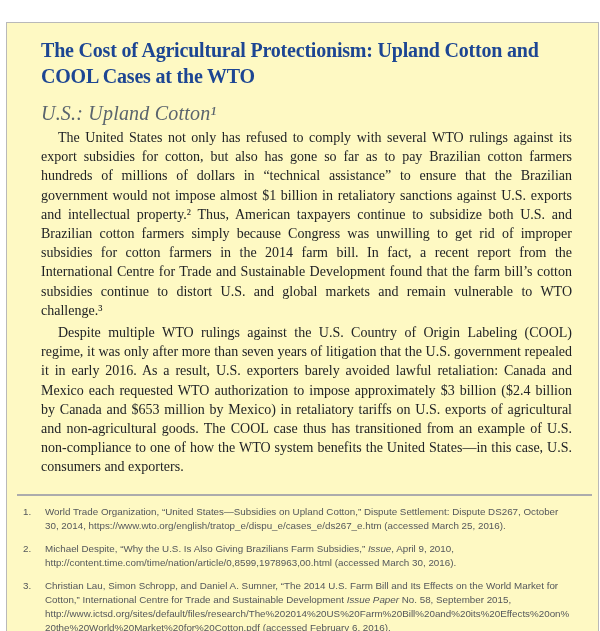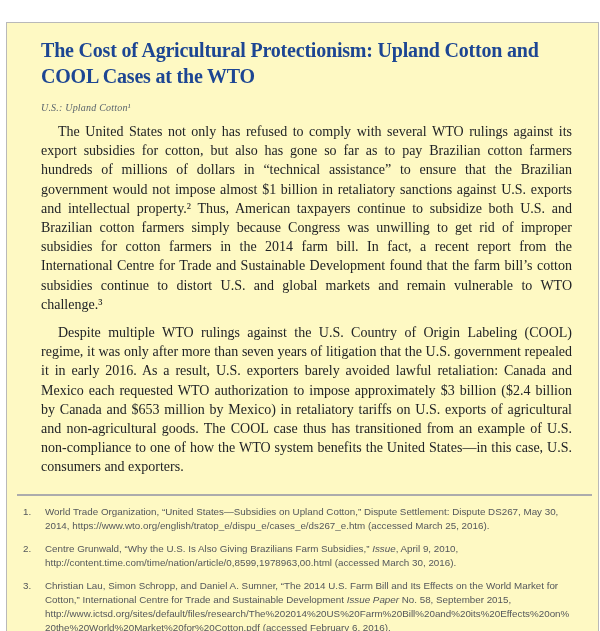--- a/index.html
+++ b/index.html
@@ -25,29 +25,29 @@
     font-size: 20px;
     line-height: 26px;
     font-weight: bold;
     color: #1d4693;
     letter-spacing: -0.2px;
     white-space: pre-line;
     font-family: "Liberation Serif", serif;
   }
   .section-heading {
     margin: 13px 0 0 0;
-    font-size: 10px;
+    font-size: 20px;
     font-weight: normal;
     font-style: italic;
     color: #5a646d;
     letter-spacing: 0.2px;
     font-family: "Liberation Serif", serif;
   }
   .body-para {
-    margin: 9px 0 0 0;
+    margin: 3px 0 0 0;
     font-size: 14px;
     line-height: 19.2px;
     color: #212326;
     text-align: justify;
     text-indent: 17px;
   }
   .fn-rule {
     border: none;
     border-top: 2px solid #acacac;
     margin: 17px 6px 0 10px;
@@ -89,26 +89,26 @@
     <p class="body-para">Despite multiple WTO rulings against the U.S. Country of Origin Labeling (COOL) regime, it was only after more than seven years of litigation that the U.S. government repealed it in early 2016. As a result, U.S. exporters barely avoided lawful retaliation: Canada and Mexico each requested WTO authorization to impose approximately $3 billion ($2.4 billion by Canada and $653 million by Mexico) in retaliatory tariffs on U.S. exports of agricultural and non-agricultural goods. The COOL case thus has transitioned from an example of U.S. non-compliance to one of how the WTO system benefits the United States—in this case, U.S. consumers and exporters.</p>
 
   </div>
 
   <hr class="fn-rule">
 
   <div class="footnotes">
 
     <div class="footnote">
       <span class="fn-num">1.</span>
-      <span class="fn-text"><span>World Trade Organization, “United States—Subsidies on Upland Cotton,” Dispute Settlement: Dispute DS267, May 30, 2014, https://www.wto.org/english/tratop_e/dispu_e/cases_e/ds267_e.htm (accessed March 25, 2016).</span></span>
+      <span class="fn-text"><span>World Trade Organization, “United States—Subsidies on Upland Cotton,” Dispute Settlement: Dispute DS267, October 30, 2014, https://www.wto.org/english/tratop_e/dispu_e/cases_e/ds267_e.htm (accessed March 25, 2016).</span></span>
     </div>
 
     <div class="footnote">
       <span class="fn-num">2.</span>
-      <span class="fn-text"><span>Centre Grunwald, “Why the U.S. Is Also Giving Brazilians Farm Subsidies,” </span><i>Issue</i><span>, April 9, 2010, http://content.time.com/time/nation/article/0,8599,1978963,00.html (accessed March 30, 2016).</span></span>
+      <span class="fn-text"><span>Michael Despite, “Why the U.S. Is Also Giving Brazilians Farm Subsidies,” </span><i>Issue</i><span>, April 9, 2010, http://content.time.com/time/nation/article/0,8599,1978963,00.html (accessed March 30, 2016).</span></span>
     </div>
 
     <div class="footnote">
       <span class="fn-num">3.</span>
       <span class="fn-text"><span>Christian Lau, Simon Schropp, and Daniel A. Sumner, “The 2014 U.S. Farm Bill and Its Effects on the World Market for Cotton,” International Centre for Trade and Sustainable Development </span><i>Issue Paper</i><span> No. 58, September 2015, http://www.ictsd.org/sites/default/files/research/The%202014%20US%20Farm%20Bill%20and%20its%20Effects%20on%20the%20World%20Market%20for%20Cotton.pdf (accessed February 6, 2016).</span></span>
     </div>
 
   </div>
 </div>
 

